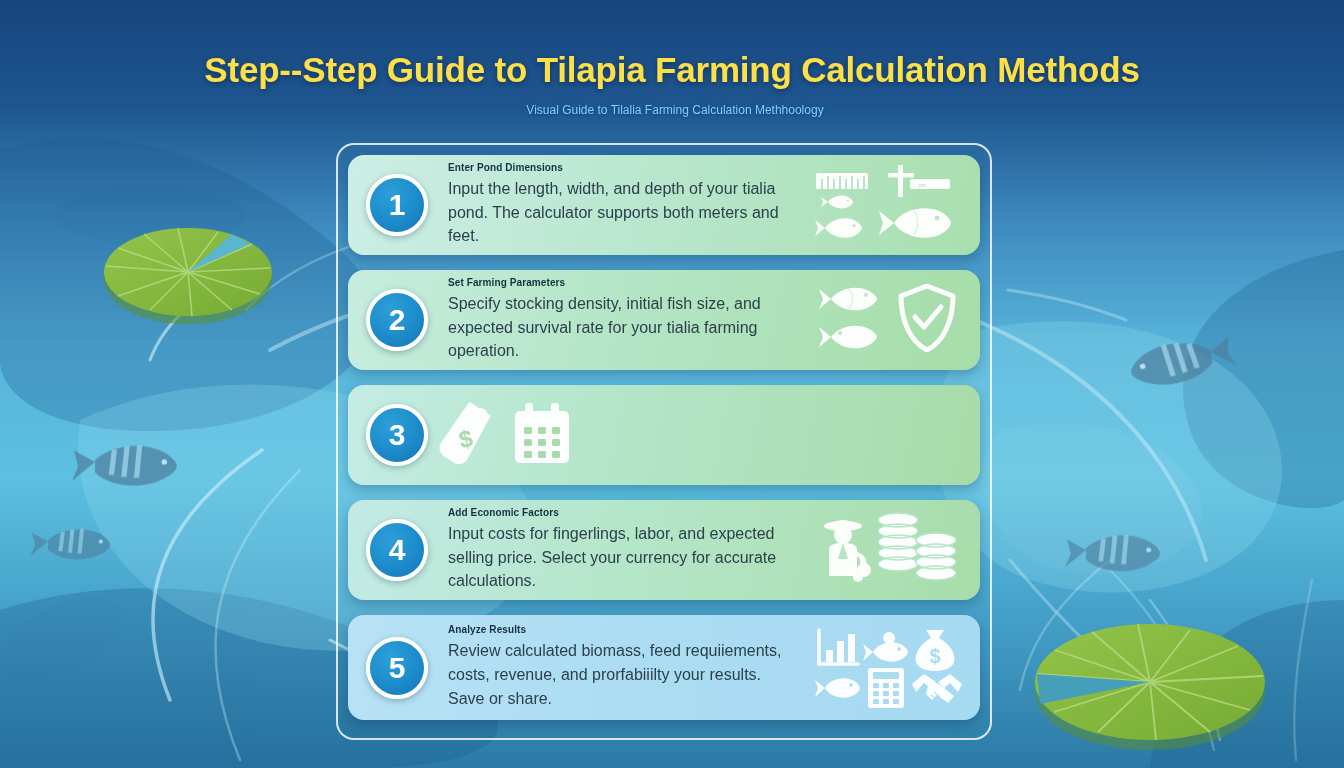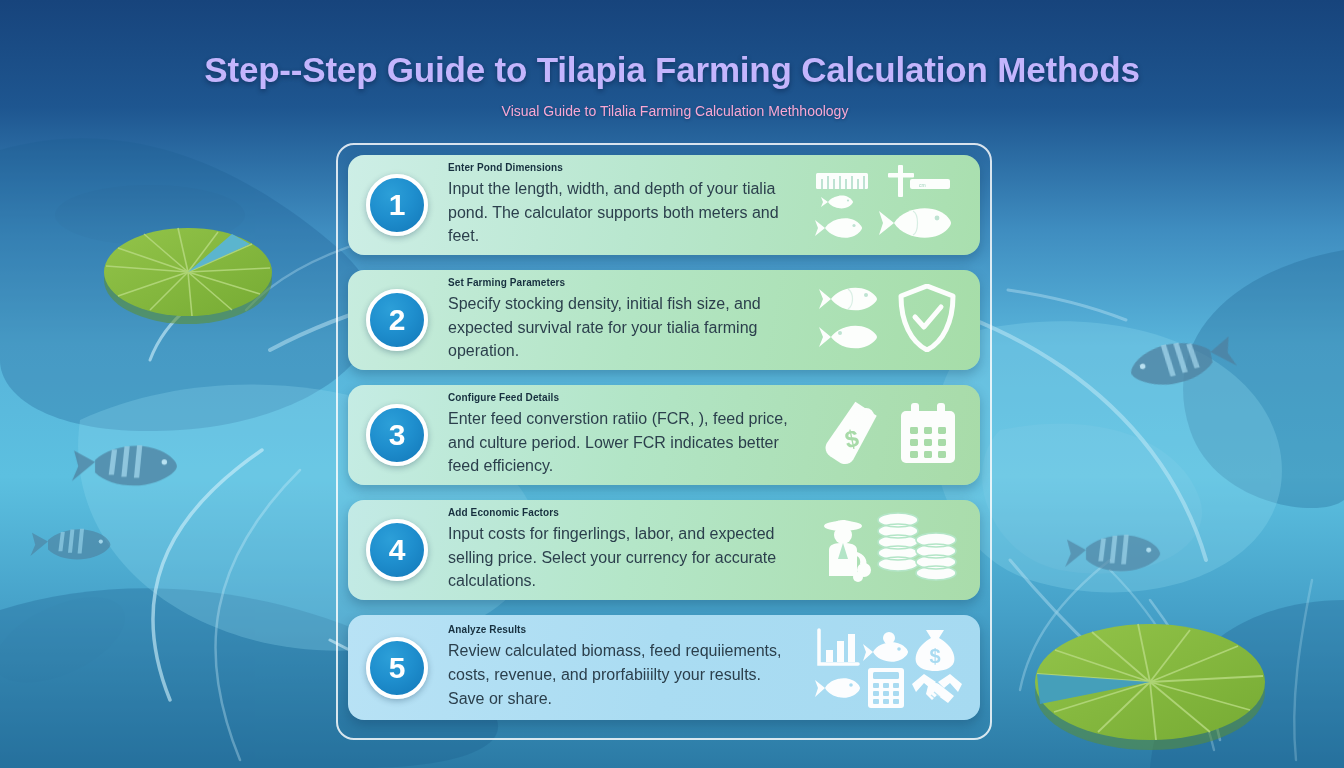--- a/index.html
+++ b/index.html
@@ -14,28 +14,28 @@
   
   .bg { position:absolute; inset:0; overflow:hidden; }
   .bg svg { position:absolute; inset:0; width:1344px; height:768px; display:block; }
 
   
   .header { position:absolute; top:0; left:0; width:1344px; text-align:center; z-index:5; }
   .title {
     margin-top:50px;
     font-size:35px;
     font-weight:bold;
-    color:#c4b5fd;
+    color:#fde047;
     letter-spacing:-0.2px;
     text-shadow:0 2px 5px rgba(0,20,50,.45);
   }
   .subtitle {
     margin-top:13px;
-    font-size:14px;
-    color:#f9a8d4;
+    font-size:12px;
+    color:#7dd3fc;
     text-shadow:0 1px 3px rgba(0,20,50,.40);
     margin-left:6px;
   }
 
   
   .panel {
     position:absolute;
     left:336px; top:143px;
     width:656px; height:597px;
     border:2px solid rgba(255,255,255,.82);
@@ -310,24 +310,20 @@
       </svg>
       <svg class="ic" style="left:84px;top:6px" width="58" height="68" viewBox="0 0 58 68">
         <path d="M29,2 L55,12 C55,38 45,58 29,66 C13,58 3,38 3,12 Z" fill="none" stroke="#ffffff" stroke-width="5" stroke-linejoin="round"></path>
         <path d="M17,33 L26,43 L43,23" fill="none" stroke="#ffffff" stroke-width="5" stroke-linecap="round" stroke-linejoin="round"></path>
       </svg>
     </div>
   </div>
 
   <div class="card c3">
     <div class="badge">3</div>
-    <div class="body">
-      <div class="step-title">Configure Feed Details</div>
-      <div class="step-desc">Enter feed converstion ratiio (FCR, ), feed price, and culture period. Lower FCR indicates better feed efficiency.</div>
-    </div>
     <div class="icons">
       <svg class="ic" style="left:8px;top:8px" width="62" height="66" viewBox="0 0 62 66">
         <path d="M40,2 L58,20 L26,58 C22,62 16,62 12,58 L4,50 C0,46 0,40 4,36 Z" transform="rotate(-12 31 33)"></path>
         <circle cx="44" cy="15" r="6" fill="none" stroke="#ffffff" stroke-width="4"></circle>
         <text x="22" y="46" font-size="24" font-weight="bold" fill="#a8dba8" font-family="Liberation Sans, sans-serif" transform="rotate(-12 31 33)">$</text>
       </svg>
       <svg class="ic" style="left:84px;top:8px" width="60" height="64" viewBox="0 0 60 64">
         <rect x="3" y="10" width="54" height="52" rx="5"></rect>
         <rect x="13" y="2" width="8" height="16" rx="3"></rect>
         <rect x="39" y="2" width="8" height="16" rx="3"></rect>

